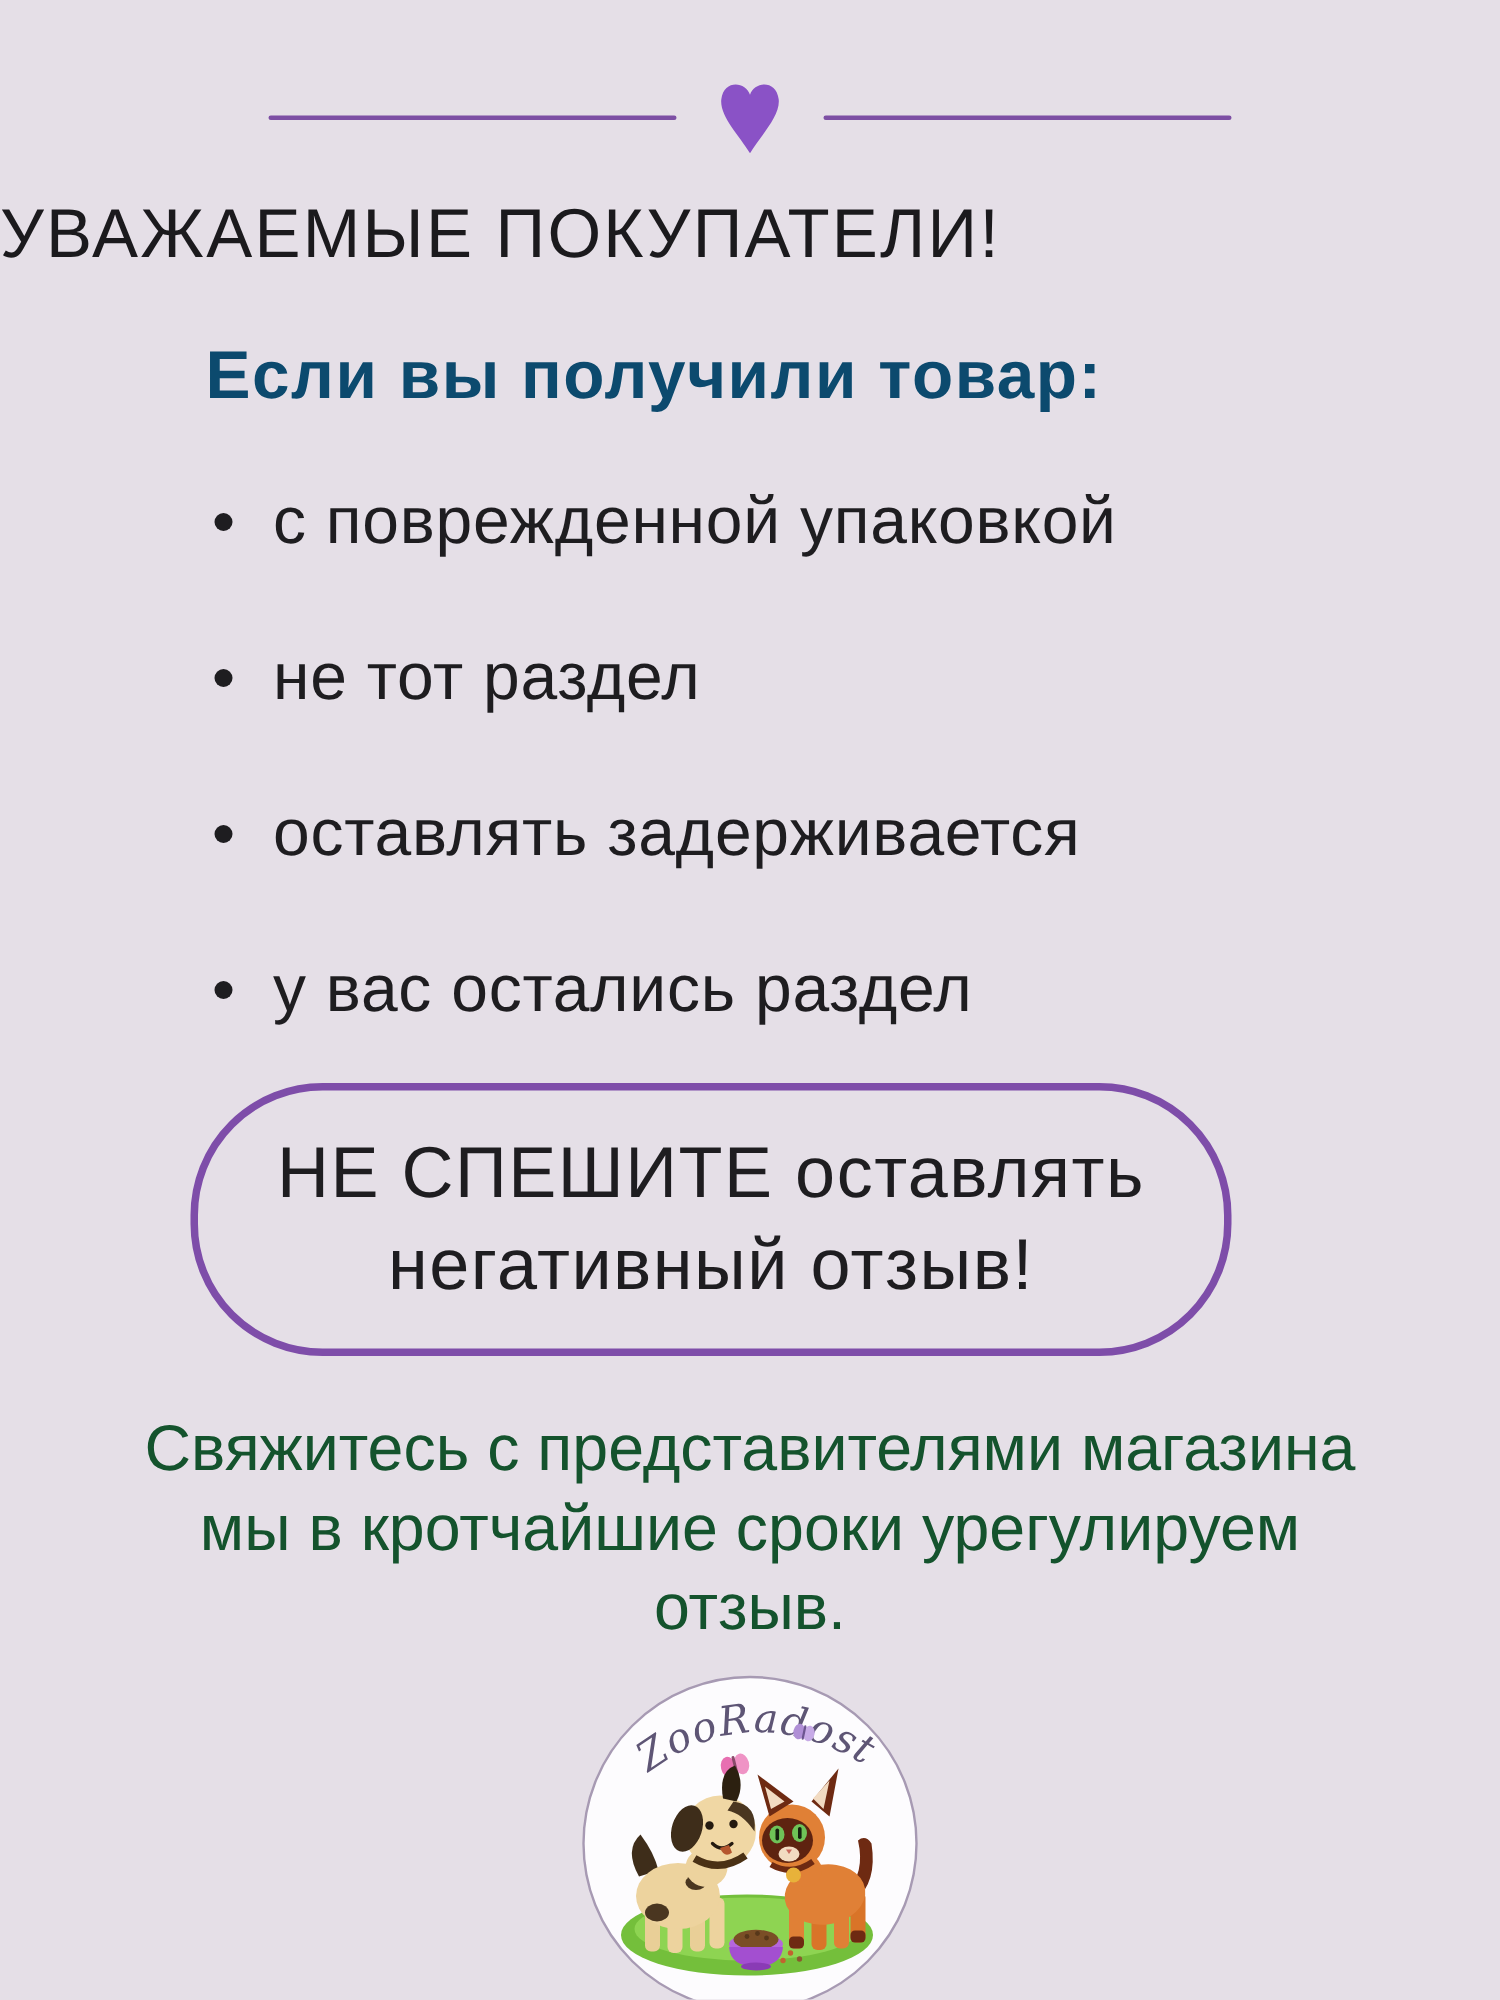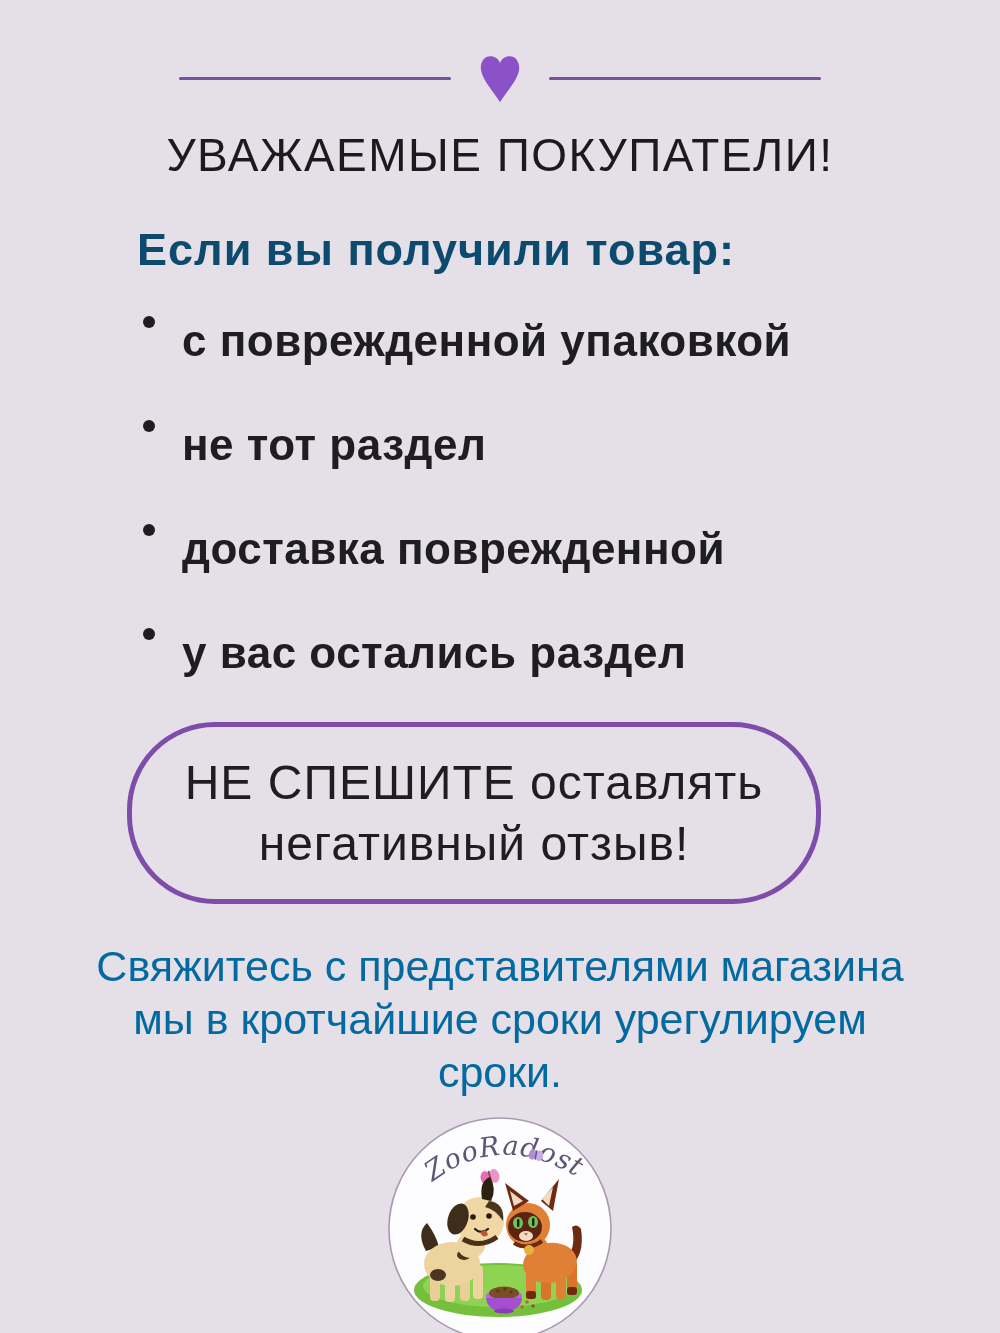--- a/index.html
+++ b/index.html
@@ -14,50 +14,50 @@
 
   
   .divider{display:flex;align-items:center;justify-content:center;gap:26px;}
   .divider-top{padding-top:52px;}
   .divider-bottom{margin-top:8px;}
   .divider .line{width:272px;height:3px;background:#7d4fa4;border-radius:2px;}
   .heart{width:46px;height:52px;display:block;}
 
   
   h1.title{
-    margin:24px 0 0 0;text-align:center;
+    margin:24px 0 0 0;text-align:left;
     font-size:46px;font-weight:300;letter-spacing:1.5px;color:#1b1a1d;
   }
   h2.subtitle{
     margin:42px 0 0 137px;
     font-size:45px;font-weight:700;letter-spacing:1px;color:#0c4a6e;
   }
 
   
   ul.issues{list-style:none;margin:26px 0 0 143px;padding:0;}
   ul.issues li{
-    display:flex;height:64px;
-    font-size:44px;font-weight:700;letter-spacing:0.5px;margin-top:40px;
+    display:flex;align-items:center;height:64px;
+    font-size:44px;font-weight:400;letter-spacing:0.5px;margin-top:40px;
   }
   ul.issues .dot{
     width:12px;height:12px;border-radius:50%;
     background:#1e1d20;margin-right:27px;flex:none;
   }
 
   
   .callout{
     margin:30px 0 0 127px;width:684px;
     border:5px solid #7e4da9;border-radius:88px;
     padding:25px 0;text-align:center;
     font-size:48px;font-weight:300;letter-spacing:1px;
   }
   .callout .c-line{line-height:61px;}
 
   
-  .contact{margin-top:36px;text-align:center;font-size:43px;font-weight:300;color:#0369a1;}
+  .contact{margin-top:36px;text-align:center;font-size:43px;font-weight:300;color:#14532d;}
   .contact .p-line{line-height:53px;}
 
   
   .logo{width:228px;height:228px;margin:16px auto 0;}
   .logo svg{width:100%;height:100%;display:block;}
   .brand-text{
     font-family:"DejaVu Serif", serif;
     font-style:italic;font-size:27px;letter-spacing:1px;fill:#5e5575;
   }
 </style>
@@ -82,37 +82,37 @@
     <li>
       <span class="dot"></span>
       <span>с поврежденной упаковкой</span>
     </li>
     <li>
       <span class="dot"></span>
       <span>не тот раздел</span>
     </li>
     <li>
       <span class="dot"></span>
-      <span>доставка поврежденной</span>
+      <span>оставлять задерживается</span>
     </li>
     <li>
       <span class="dot"></span>
       <span>у вас остались раздел</span>
     </li>
   </ul>
 
   <div class="callout">
     <div class="c-line">НЕ СПЕШИТЕ оставлять</div>
     <div class="c-line">негативный отзыв!</div>
   </div>
 
   <div class="contact">
     <div class="p-line">Свяжитесь с представителями магазина</div>
     <div class="p-line">мы в кротчайшие сроки урегулируем</div>
-    <div class="p-line">сроки.</div>
+    <div class="p-line">отзыв.</div>
   </div>
 
   <div class="logo">
     <svg viewBox="0 0 228 228">
 
       <circle cx="114" cy="114" r="111" fill="#fdfcfe" stroke="#a79ab3" stroke-width="1.6"></circle>
 
       <path id="brandArc" d="M 40 72 Q 112 12 194 64" fill="none"></path>
       <text class="brand-text">
         <textPath href="#brandArc" startOffset="8">ZooRadosti</textPath>

